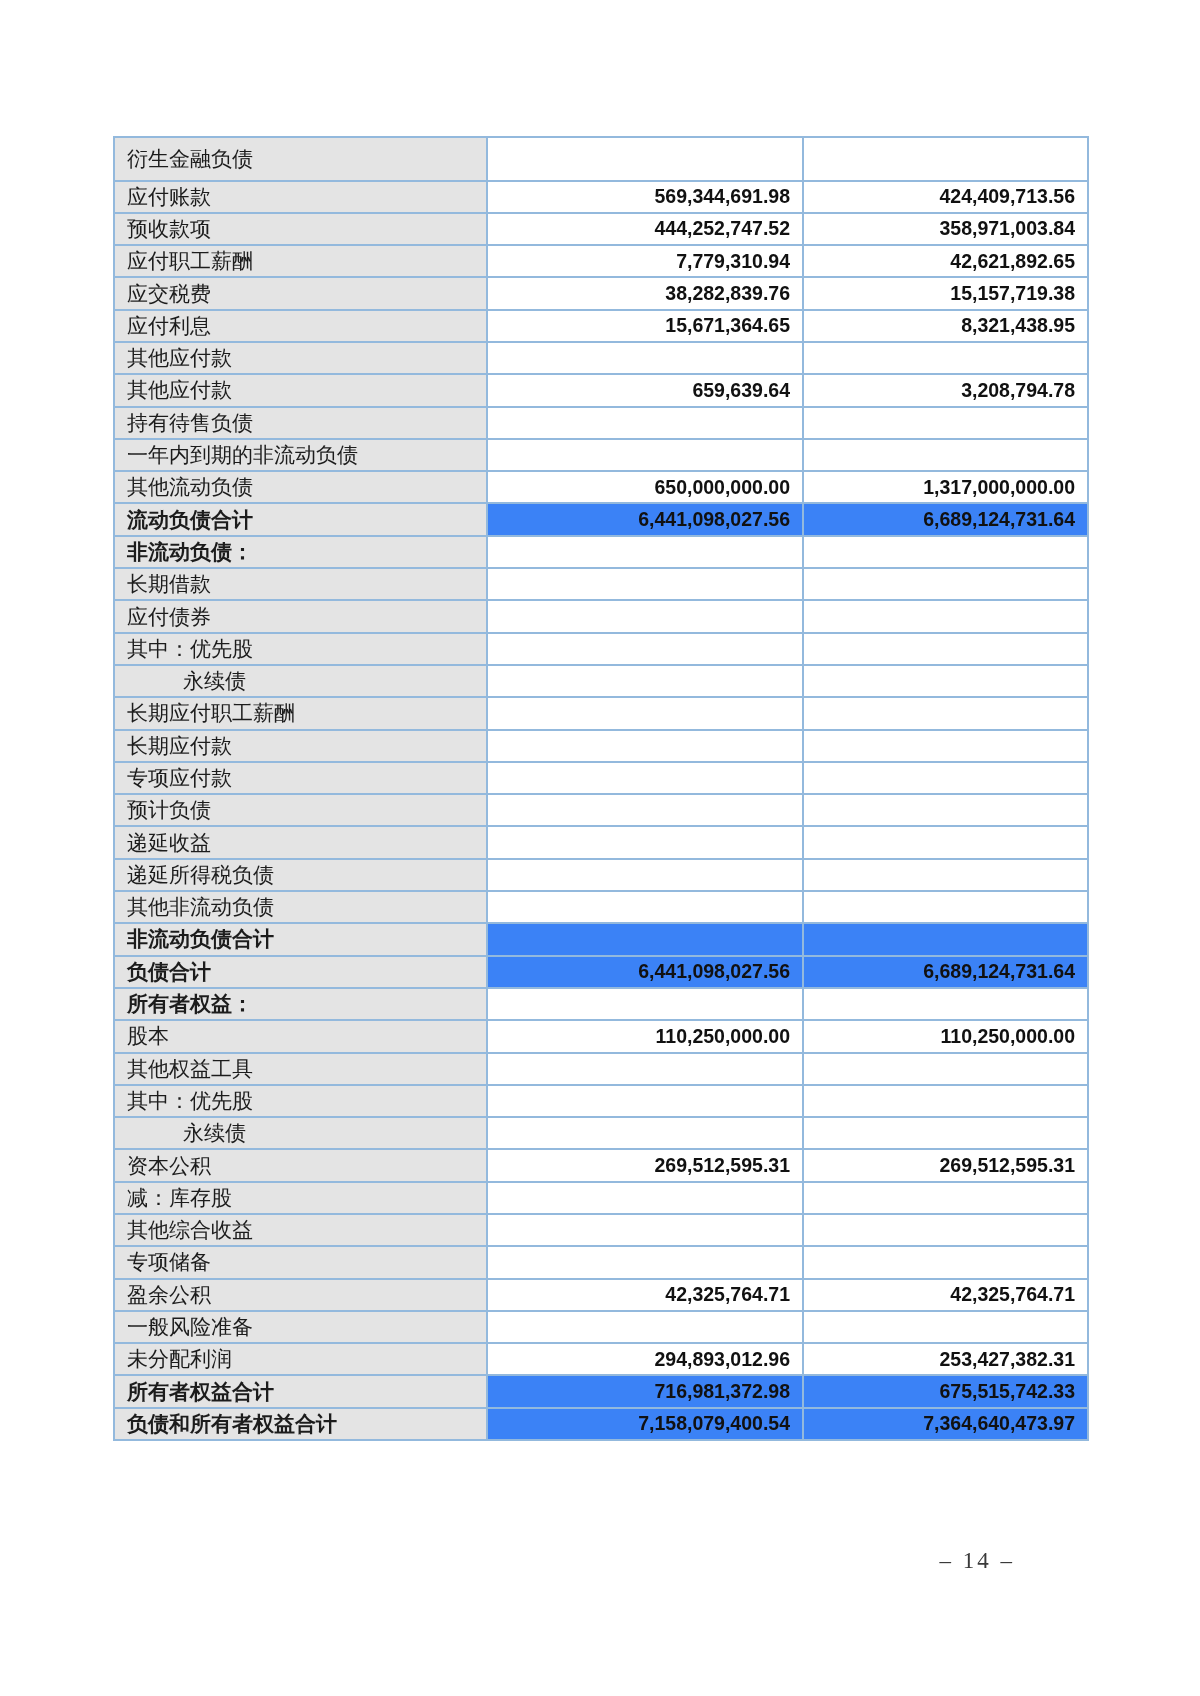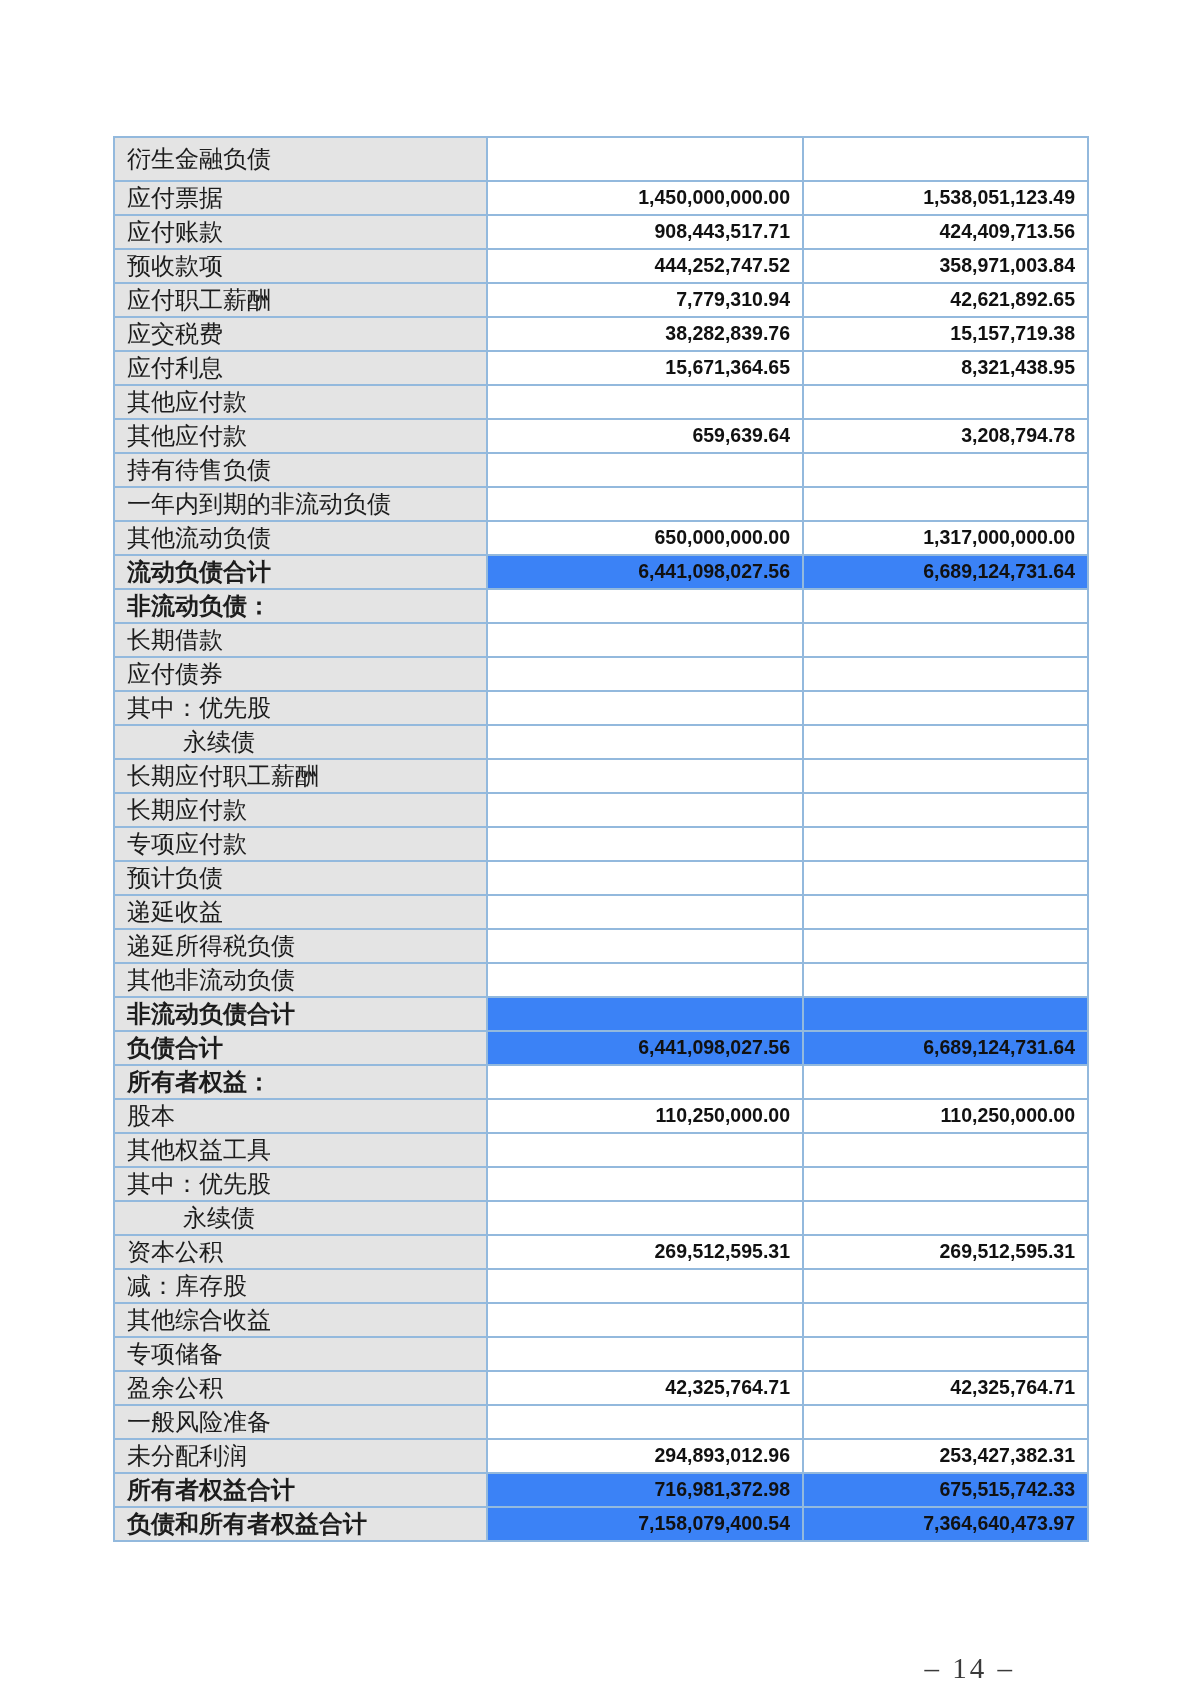--- a/index.html
+++ b/index.html
@@ -31,42 +31,42 @@
     padding: 0 12px;
     overflow: hidden;
     white-space: nowrap;
     vertical-align: middle;
     box-sizing: content-box;
   }
   table.bs tr:first-child td { height: 41.5px; }
   td.label {
     background: #e4e4e4;
     font-family: "Liberation Serif", "DejaVu Serif", serif;
-    font-size: 24px;
+    font-size: 21px;
     color: #1c1c1c;
     text-align: left;
   }
   td.amount {
     background: #ffffff;
     font-family: "Liberation Sans", "DejaVu Sans", sans-serif;
     font-weight: 700;
     font-size: 19.5px;
     color: #111111;
     text-align: right;
   }
   tr.row-section td.label { font-weight: 700; font-family: Liberation Serif, serif; }
   tr.row-total td.label { font-weight: 700; text-align: left; }
   tr.row-total td.amount { background: #3b82f6; }
   tr.row-item-indent td.label { padding-left: 68px; margin-top: 8px; }
   .footer-pagenum {
     position: absolute;
-    top: 1652px;
+    top: 1548px;
     right: 185px;
     font-family: "Liberation Serif", "DejaVu Serif", serif;
-    font-size: 29px;
+    font-size: 23px;
     color: #3a3a3a;
     letter-spacing: 3px;
     white-space: nowrap;
   }
 </style>
 </head>
 <body>
 
 <div class="page">
 
@@ -76,27 +76,22 @@
       <col class="c2">
       <col class="c3">
     </colgroup>
     <tbody>
         <tr class="row-item">
           <td class="label">衍生金融负债</td>
           <td class="amount"></td>
           <td class="amount"></td>
         </tr>
         <tr class="row-item">
-          <td class="label">应付票据</td>
-          <td class="amount">1,450,000,000.00</td>
-          <td class="amount">1,538,051,123.49</td>
-        </tr>
-        <tr class="row-item">
           <td class="label">应付账款</td>
-          <td class="amount">908,443,517.71</td>
+          <td class="amount">569,344,691.98</td>
           <td class="amount">424,409,713.56</td>
         </tr>
         <tr class="row-item">
           <td class="label">预收款项</td>
           <td class="amount">444,252,747.52</td>
           <td class="amount">358,971,003.84</td>
         </tr>
         <tr class="row-item">
           <td class="label">应付职工薪酬</td>
           <td class="amount">7,779,310.94</td>

